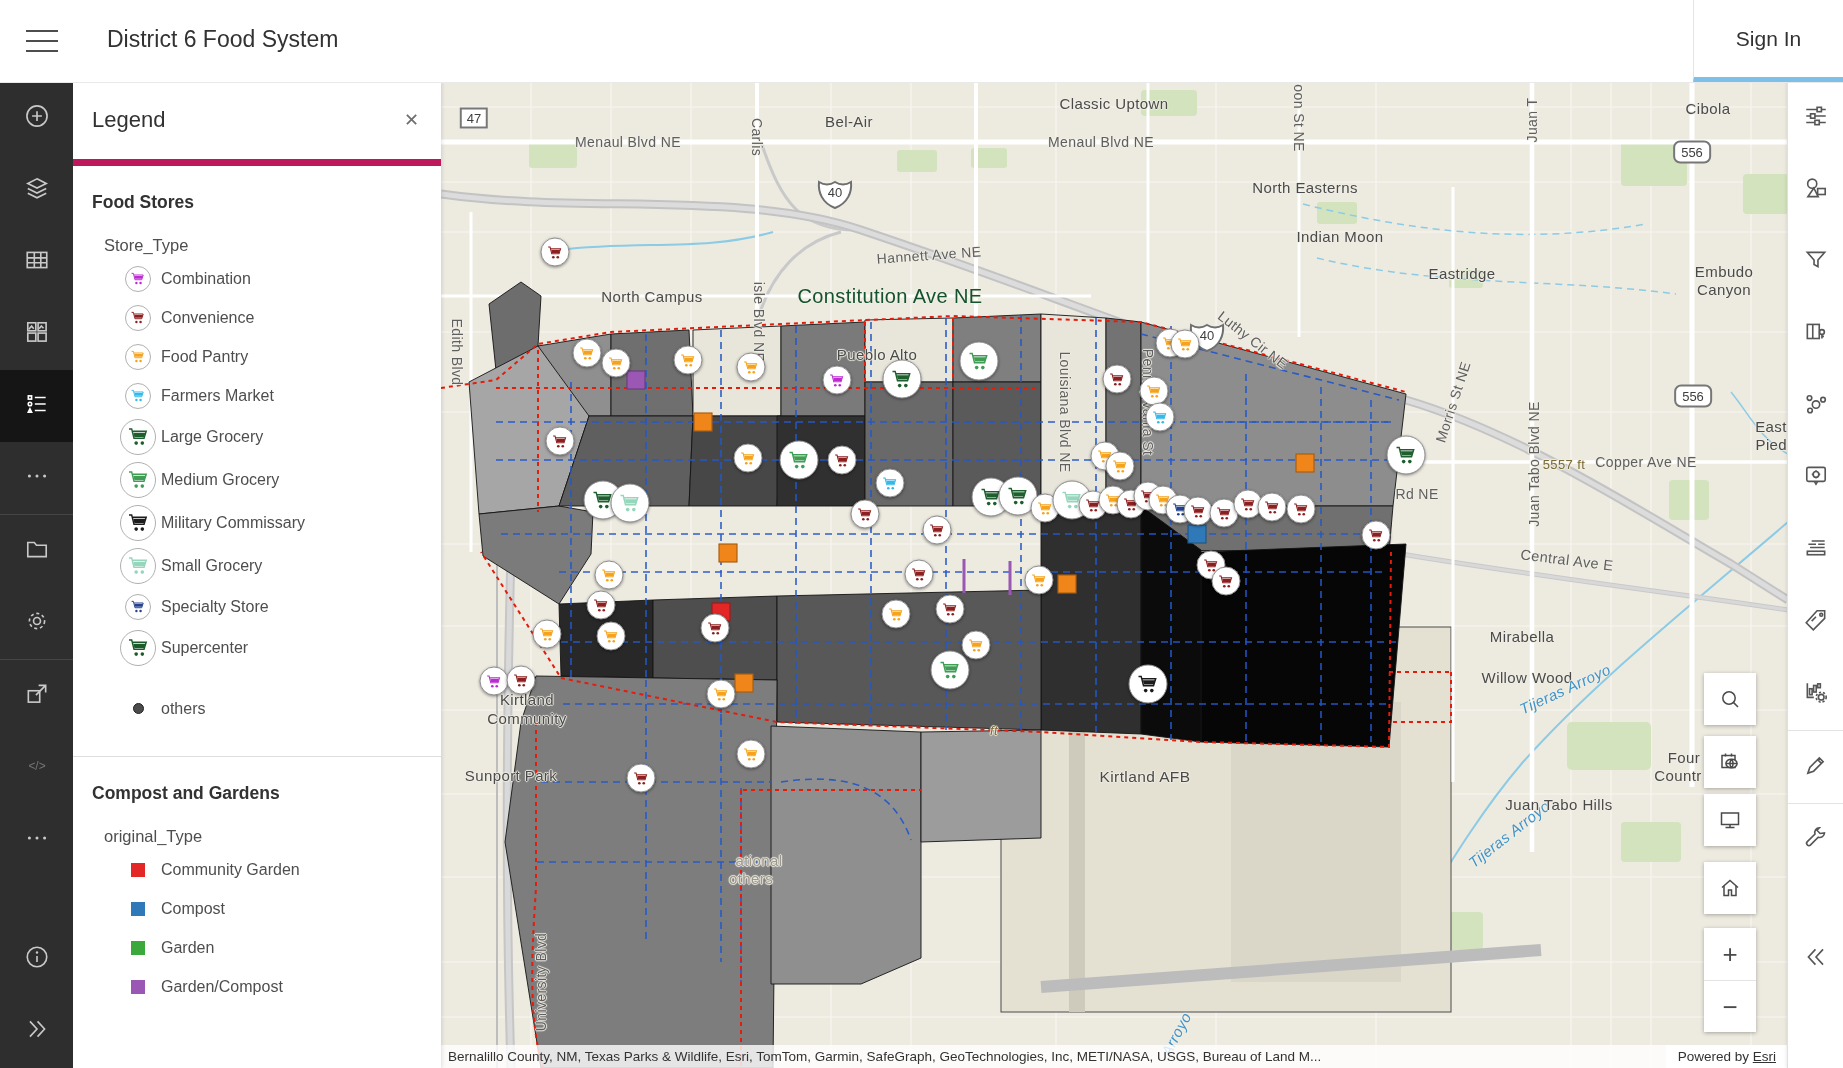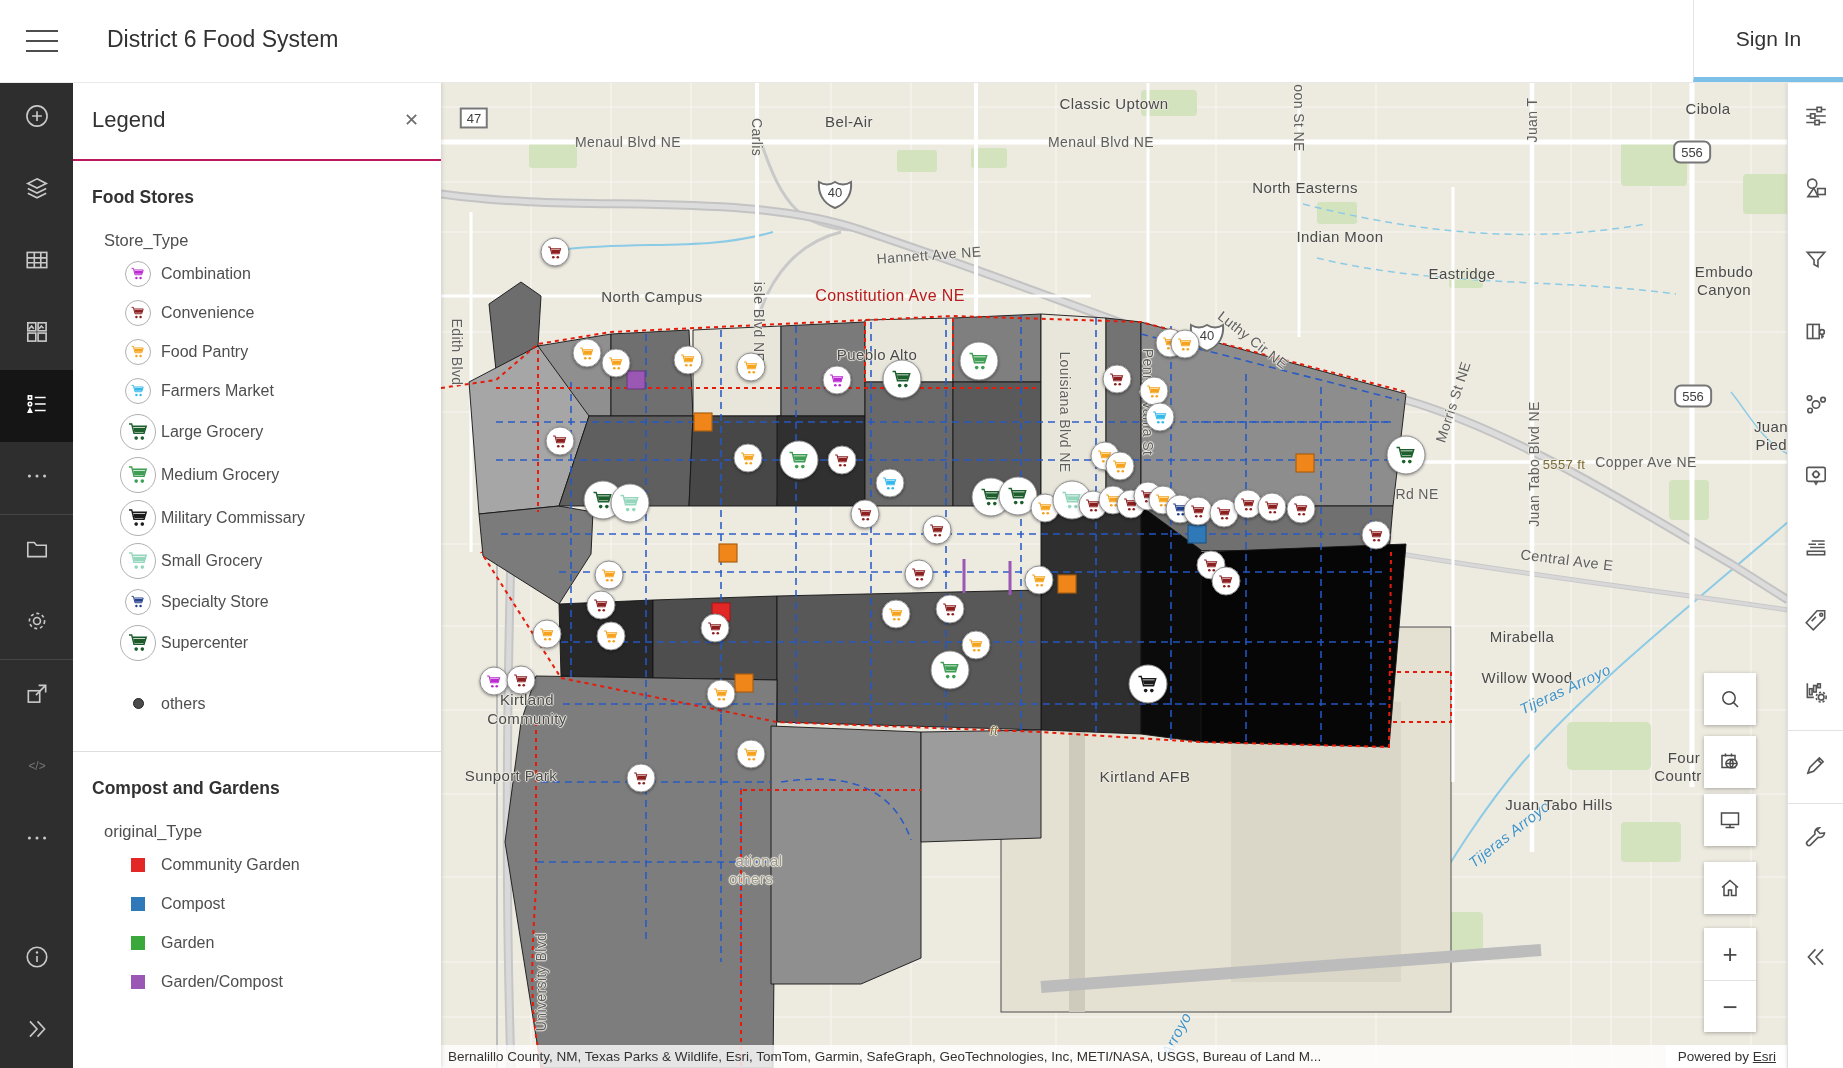--- a/index.html
+++ b/index.html
@@ -22,21 +22,21 @@
   .ltb-btn.dim{opacity:.45;}
   .tb-div{height:1px;background:#454545;margin:0;flex:0 0 auto;}
   .tb-sp{flex:0 0 47px;}
   .ic{width:26px;height:26px;}
   .ic *{stroke:currentColor;fill:none;stroke-width:1.5;}
   .ic .f{fill:currentColor;stroke:none;}
   .ic .w{fill:#fff;}
   
   #legend{position:absolute;left:73px;top:82px;width:368px;height:986px;background:#fff;z-index:25;
     box-shadow:1px 0 4px rgba(0,0,0,.12);overflow:hidden;}
-  #lg-head{height:77px;border-bottom:2px solid #be185d;position:relative;text-decoration:underline;}
+  #lg-head{height:77px;border-bottom:7px solid #be185d;position:relative;text-decoration:underline;}
   #lg-title{position:absolute;left:19px;top:25px;font-size:22px;color:#323232;}
   #lg-close{position:absolute;right:22px;top:27px;font-size:18px;color:#6e6e6e;cursor:pointer;}
   .lg-sec-h{margin:26px 0 0 19px;font-size:17.5px;font-weight:bold;color:#323232;}
   .lg-field{margin:23px 0 4px 31px;font-size:16.5px;color:#4e4e4e;}
   .lg-row{display:flex;align-items:center;padding-left:42px;color:#4e4e4e;font-size:16px;}
   .lg-row.sm{height:39px;}
   .lg-row.bg{height:43px;}
   .lg-ic{width:46px;display:flex;justify-content:center;align-items:center;flex:0 0 auto;}
   .cartc{border-radius:50%;background:#fff;border:1.2px solid #b0b0b0;display:flex;
     align-items:center;justify-content:center;box-sizing:border-box;}
@@ -484,40 +484,40 @@
 <div class="mlb" style="left: 408px; top: 39px; font-size: 15px; color: rgb(74, 74, 74); transform: translate(-50%, -50%);">Bel-Air</div>
     <div class="mlb" style="left: 673px; top: 21px; font-size: 15px; color: rgb(74, 74, 74); transform: translate(-50%, -50%);">Classic Uptown</div>
     <div class="mlb" style="left: 187px; top: 60px; font-size: 14px; color: rgb(95, 95, 95); transform: translate(-50%, -50%);">Menaul Blvd NE</div>
     <div class="mlb" style="left: 660px; top: 60px; font-size: 14px; color: rgb(95, 95, 95); transform: translate(-50%, -50%);">Menaul Blvd NE</div>
     <div class="mlb" style="left: 864px; top: 105px; font-size: 15px; color: rgb(74, 74, 74); transform: translate(-50%, -50%);">North Easterns</div>
     <div class="mlb" style="left: 899px; top: 154px; font-size: 15px; color: rgb(74, 74, 74); transform: translate(-50%, -50%);">Indian Moon</div>
     <div class="mlb" style="left: 1021px; top: 191px; font-size: 15px; color: rgb(74, 74, 74); transform: translate(-50%, -50%);">Eastridge</div>
     <div class="mlb" style="left: 1267px; top: 26px; font-size: 15px; color: rgb(74, 74, 74); transform: translate(-50%, -50%);">Cibola</div>
     <div class="mlb" style="left: 1283px; top: 189px; font-size: 15px; color: rgb(74, 74, 74); transform: translate(-50%, -50%);">Embudo</div>
     <div class="mlb" style="left: 1283px; top: 207px; font-size: 15px; color: rgb(74, 74, 74); transform: translate(-50%, -50%);">Canyon</div>
-    <div class="mlb" style="left: 1330px; top: 344px; font-size: 15px; color: rgb(74, 74, 74); transform: translate(-50%, -50%);">Juan</div>
+    <div class="mlb" style="left: 1330px; top: 344px; font-size: 15px; color: rgb(74, 74, 74); transform: translate(-50%, -50%);">East</div>
     <div class="mlb" style="left: 1333px; top: 362px; font-size: 15px; color: rgb(74, 74, 74); transform: translate(-50%, -50%);">Piedr</div>
     <div class="mlb" style="left: 1123px; top: 382px; font-size: 13px; color: rgb(122, 106, 51); transform: translate(-50%, -50%);">5557 ft</div>
     <div class="mlb" style="left: 1205px; top: 380px; font-size: 14px; color: rgb(95, 95, 95); transform: translate(-50%, -50%);">Copper Ave NE</div>
     <div class="mlb" style="left: 1126px; top: 478px; font-size: 14.5px; color: rgb(95, 95, 95); transform: translate(-50%, -50%) rotate(7deg);">Central Ave E</div>
     <div class="mlb" style="left: 1081px; top: 554px; font-size: 15px; color: rgb(74, 74, 74); transform: translate(-50%, -50%);">Mirabella</div>
     <div class="mlb" style="left: 1086px; top: 595px; font-size: 15px; color: rgb(74, 74, 74); transform: translate(-50%, -50%);">Willow Wood</div>
     <div class="mlb" style="left: 1124px; top: 607px; font-size: 15px; color: rgb(62, 147, 201); font-style: italic; transform: translate(-50%, -50%) rotate(-25deg);">Tijeras Arroyo</div>
     <div class="mlb" style="left: 1068px; top: 752px; font-size: 15px; color: rgb(62, 147, 201); font-style: italic; transform: translate(-50%, -50%) rotate(-38deg);">Tijeras Arroyo</div>
     <div class="mlb" style="left: 735px; top: 952px; font-size: 15px; color: rgb(62, 147, 201); font-style: italic; transform: translate(-50%, -50%) rotate(-62deg);">Arroyo</div>
     <div class="mlb" style="left: 1243px; top: 675px; font-size: 15px; color: rgb(74, 74, 74); transform: translate(-50%, -50%);">Four</div>
     <div class="mlb" style="left: 1237px; top: 693px; font-size: 15px; color: rgb(74, 74, 74); transform: translate(-50%, -50%);">Countr</div>
     <div class="mlb" style="left: 1118px; top: 722px; font-size: 15px; color: rgb(74, 74, 74); transform: translate(-50%, -50%);">Juan Tabo Hills</div>
     <div class="mlb" style="left: 704px; top: 695px; font-size: 15.5px; color: rgb(74, 74, 74); transform: translate(-50%, -50%);">Kirtland AFB</div>
     <div class="mlb" style="left: 86px; top: 617px; font-size: 15px; color: rgb(74, 74, 74); transform: translate(-50%, -50%);">Kirtland</div>
     <div class="mlb" style="left: 86px; top: 636px; font-size: 15px; color: rgb(74, 74, 74); transform: translate(-50%, -50%);">Community</div>
     <div class="mlb" style="left: 70px; top: 693px; font-size: 15px; color: rgb(74, 74, 74); transform: translate(-50%, -50%);">Sunport Park</div>
     <div class="mlb" style="left: 211px; top: 214px; font-size: 15px; color: rgb(74, 74, 74); transform: translate(-50%, -50%);">North Campus</div>
     <div class="mlb" style="left: 488px; top: 173px; font-size: 14px; color: rgb(95, 95, 95); transform: translate(-50%, -50%) rotate(-4deg);">Hannett Ave NE</div>
-    <div class="mlb" style="left: 449px; top: 214px; font-size: 16px; color: #b91c1c; transform: translate(-50%, -50%);">Constitution Ave NE</div>
+    <div class="mlb" style="left: 449px; top: 214px; font-size: 20px; color: #14532d; transform: translate(-50%, -50%);">Constitution Ave NE</div>
     <div class="mlb" style="left: 436px; top: 272px; font-size: 15px; color: rgb(74, 74, 74); transform: translate(-50%, -50%);">Pueblo Alto</div>
     <div class="mlb" style="left: 976px; top: 412px; font-size: 14px; color: rgb(95, 95, 95); transform: translate(-50%, -50%);">Rd NE</div>
     <div class="mlb" style="left: 553px; top: 648px; font-size: 13px; color: rgb(122, 106, 51); font-style: italic; transform: translate(-50%, -50%);">ft</div>
     <div class="mlb" style="left: 316px; top: 55px; font-size: 14px; color: rgb(95, 95, 95); transform: translate(-50%, -50%) rotate(90deg);">Carlis</div>
     <div class="mlb" style="left: 16px; top: 270px; font-size: 14px; color: rgb(95, 95, 95); transform: translate(-50%, -50%) rotate(90deg);">Edith Blvd</div>
     <div class="mlb" style="left: 318px; top: 240px; font-size: 14px; color: rgb(95, 95, 95); transform: translate(-50%, -50%) rotate(90deg);">isle Blvd NE</div>
     <div class="mlb" style="left: 624px; top: 330px; font-size: 14px; color: rgb(95, 95, 95); transform: translate(-50%, -50%) rotate(90deg);">Louisiana Blvd NE</div>
     <div class="mlb" style="left: 707px; top: 320px; font-size: 14px; color: rgb(95, 95, 95); transform: translate(-50%, -50%) rotate(90deg);">Pennsylvania St</div>
     <div class="mlb" style="left: 858px; top: 30px; font-size: 14px; color: rgb(95, 95, 95); transform: translate(-50%, -50%) rotate(90deg);">Moon St NE</div>
     <div class="mlb" style="left: 1091px; top: 38px; font-size: 14px; color: rgb(95, 95, 95); transform: translate(-50%, -50%) rotate(-90deg);">Juan T</div>

